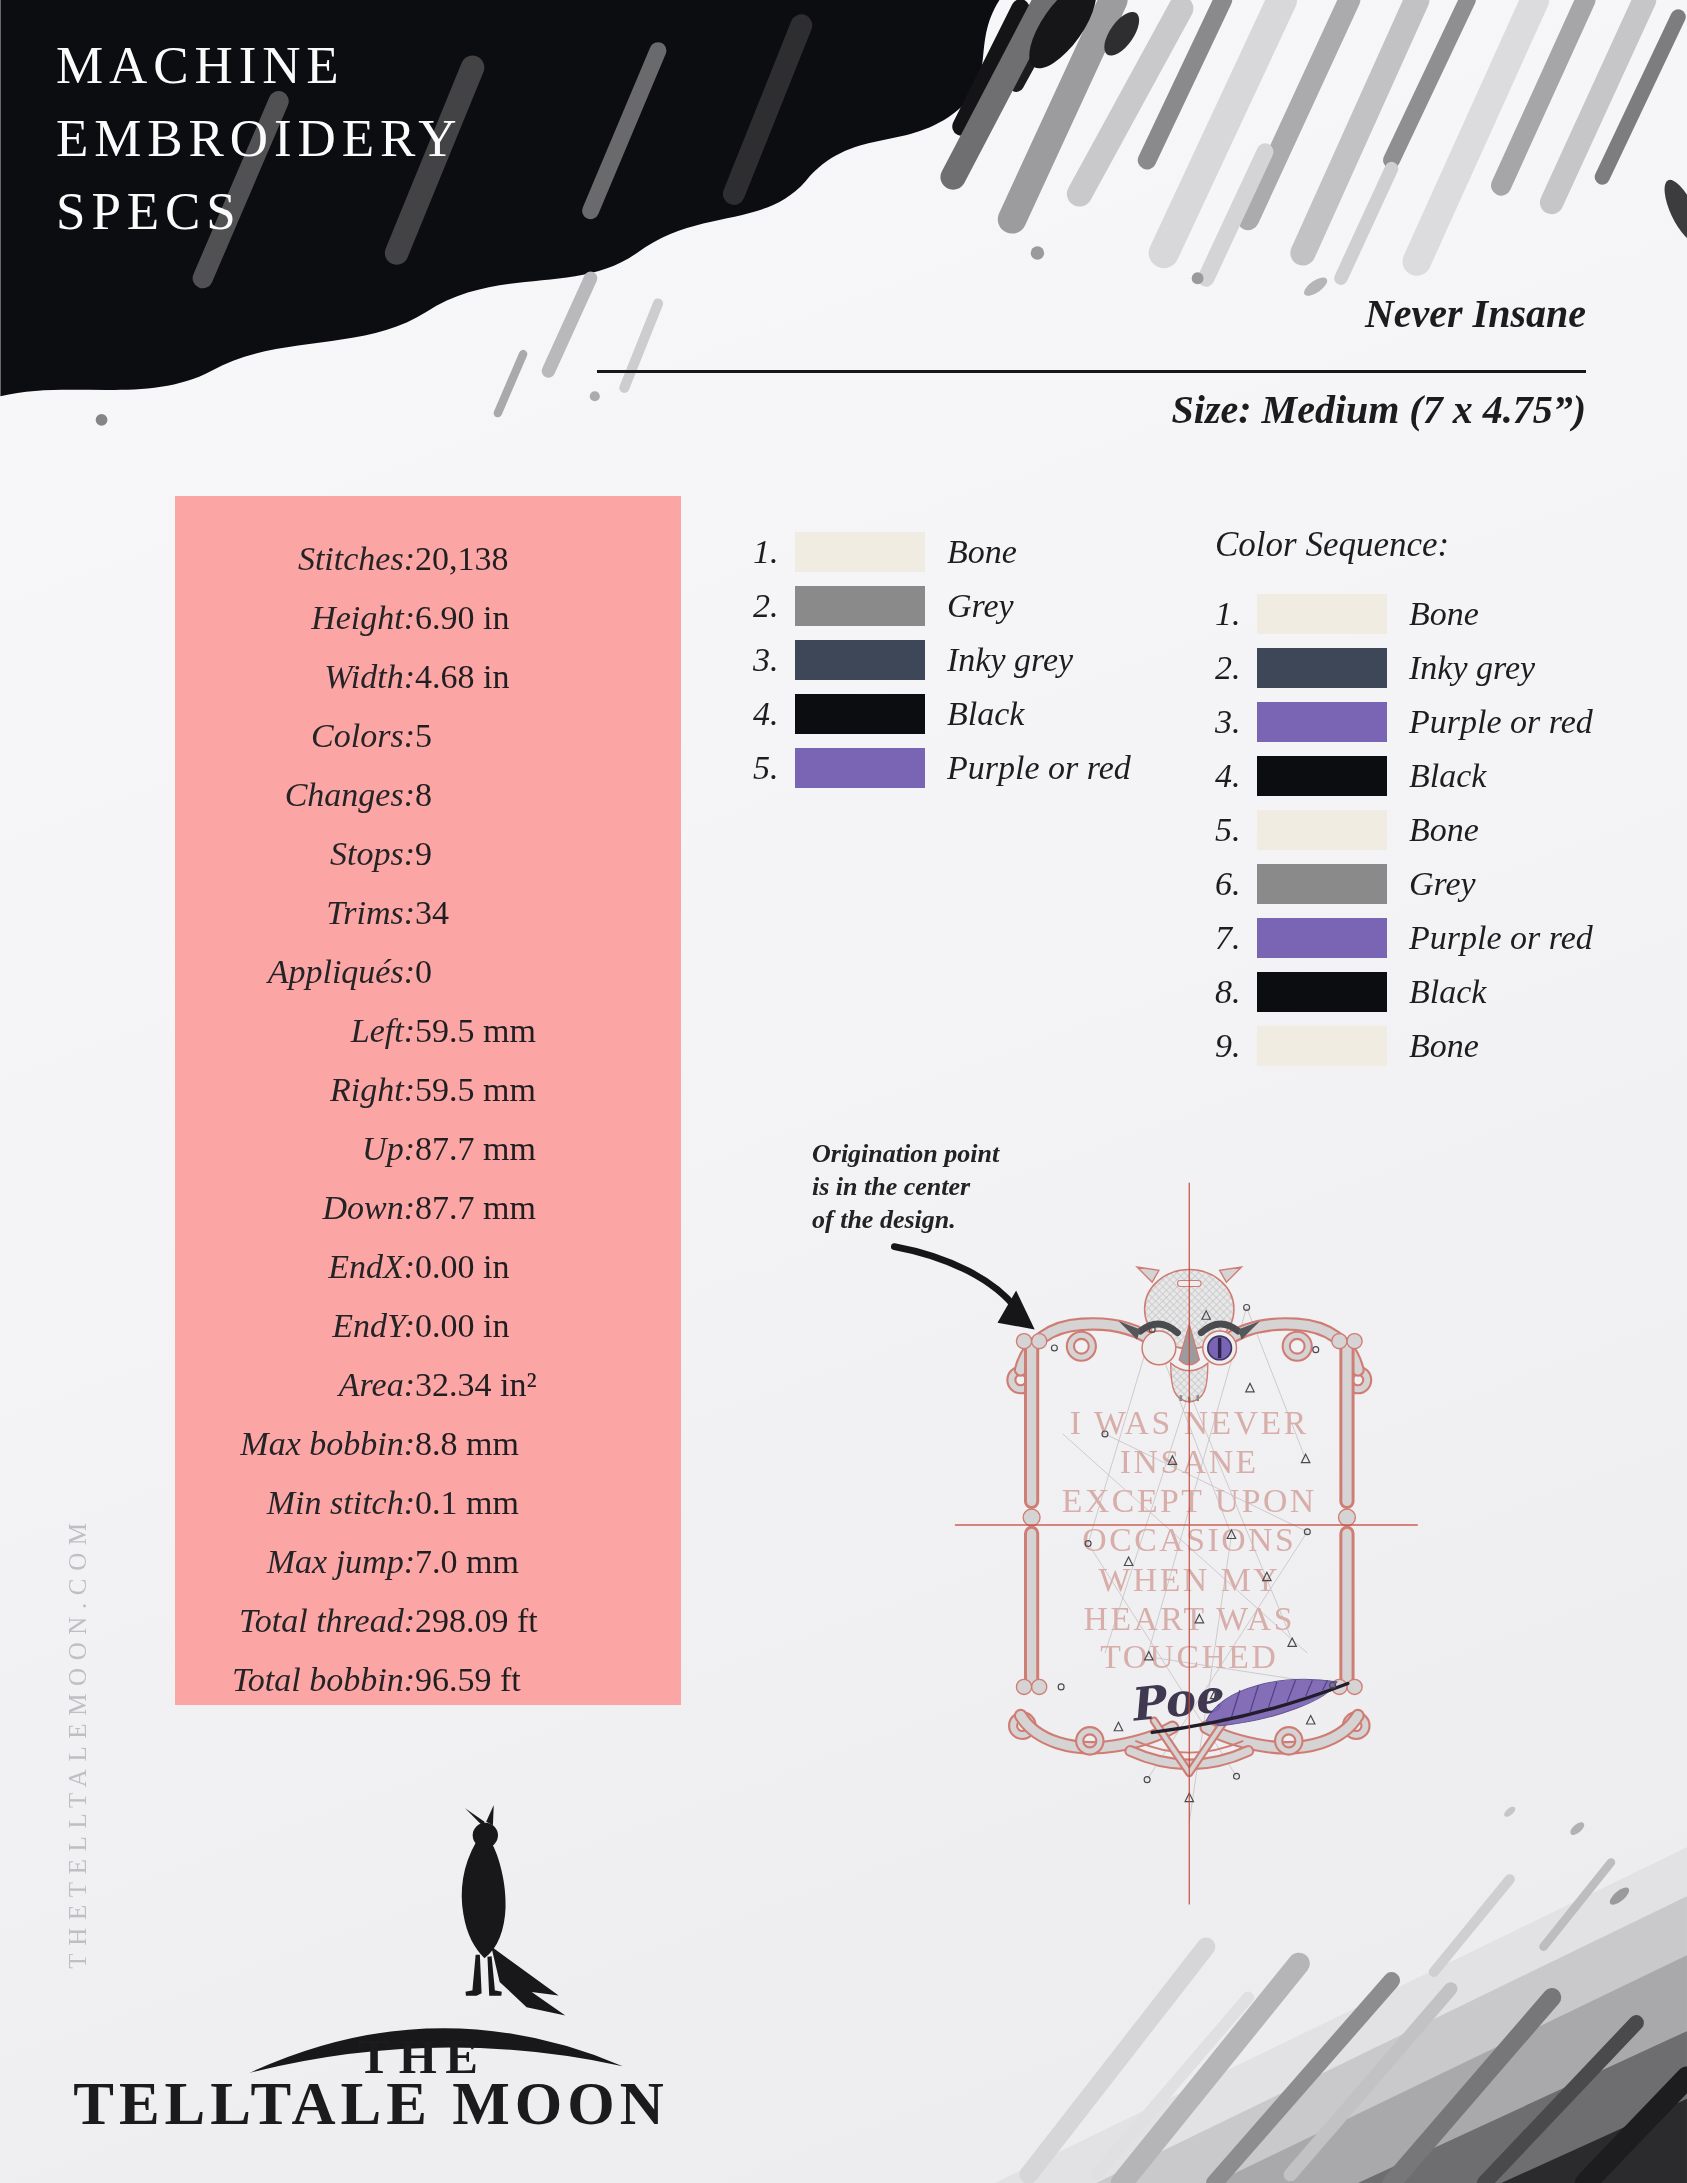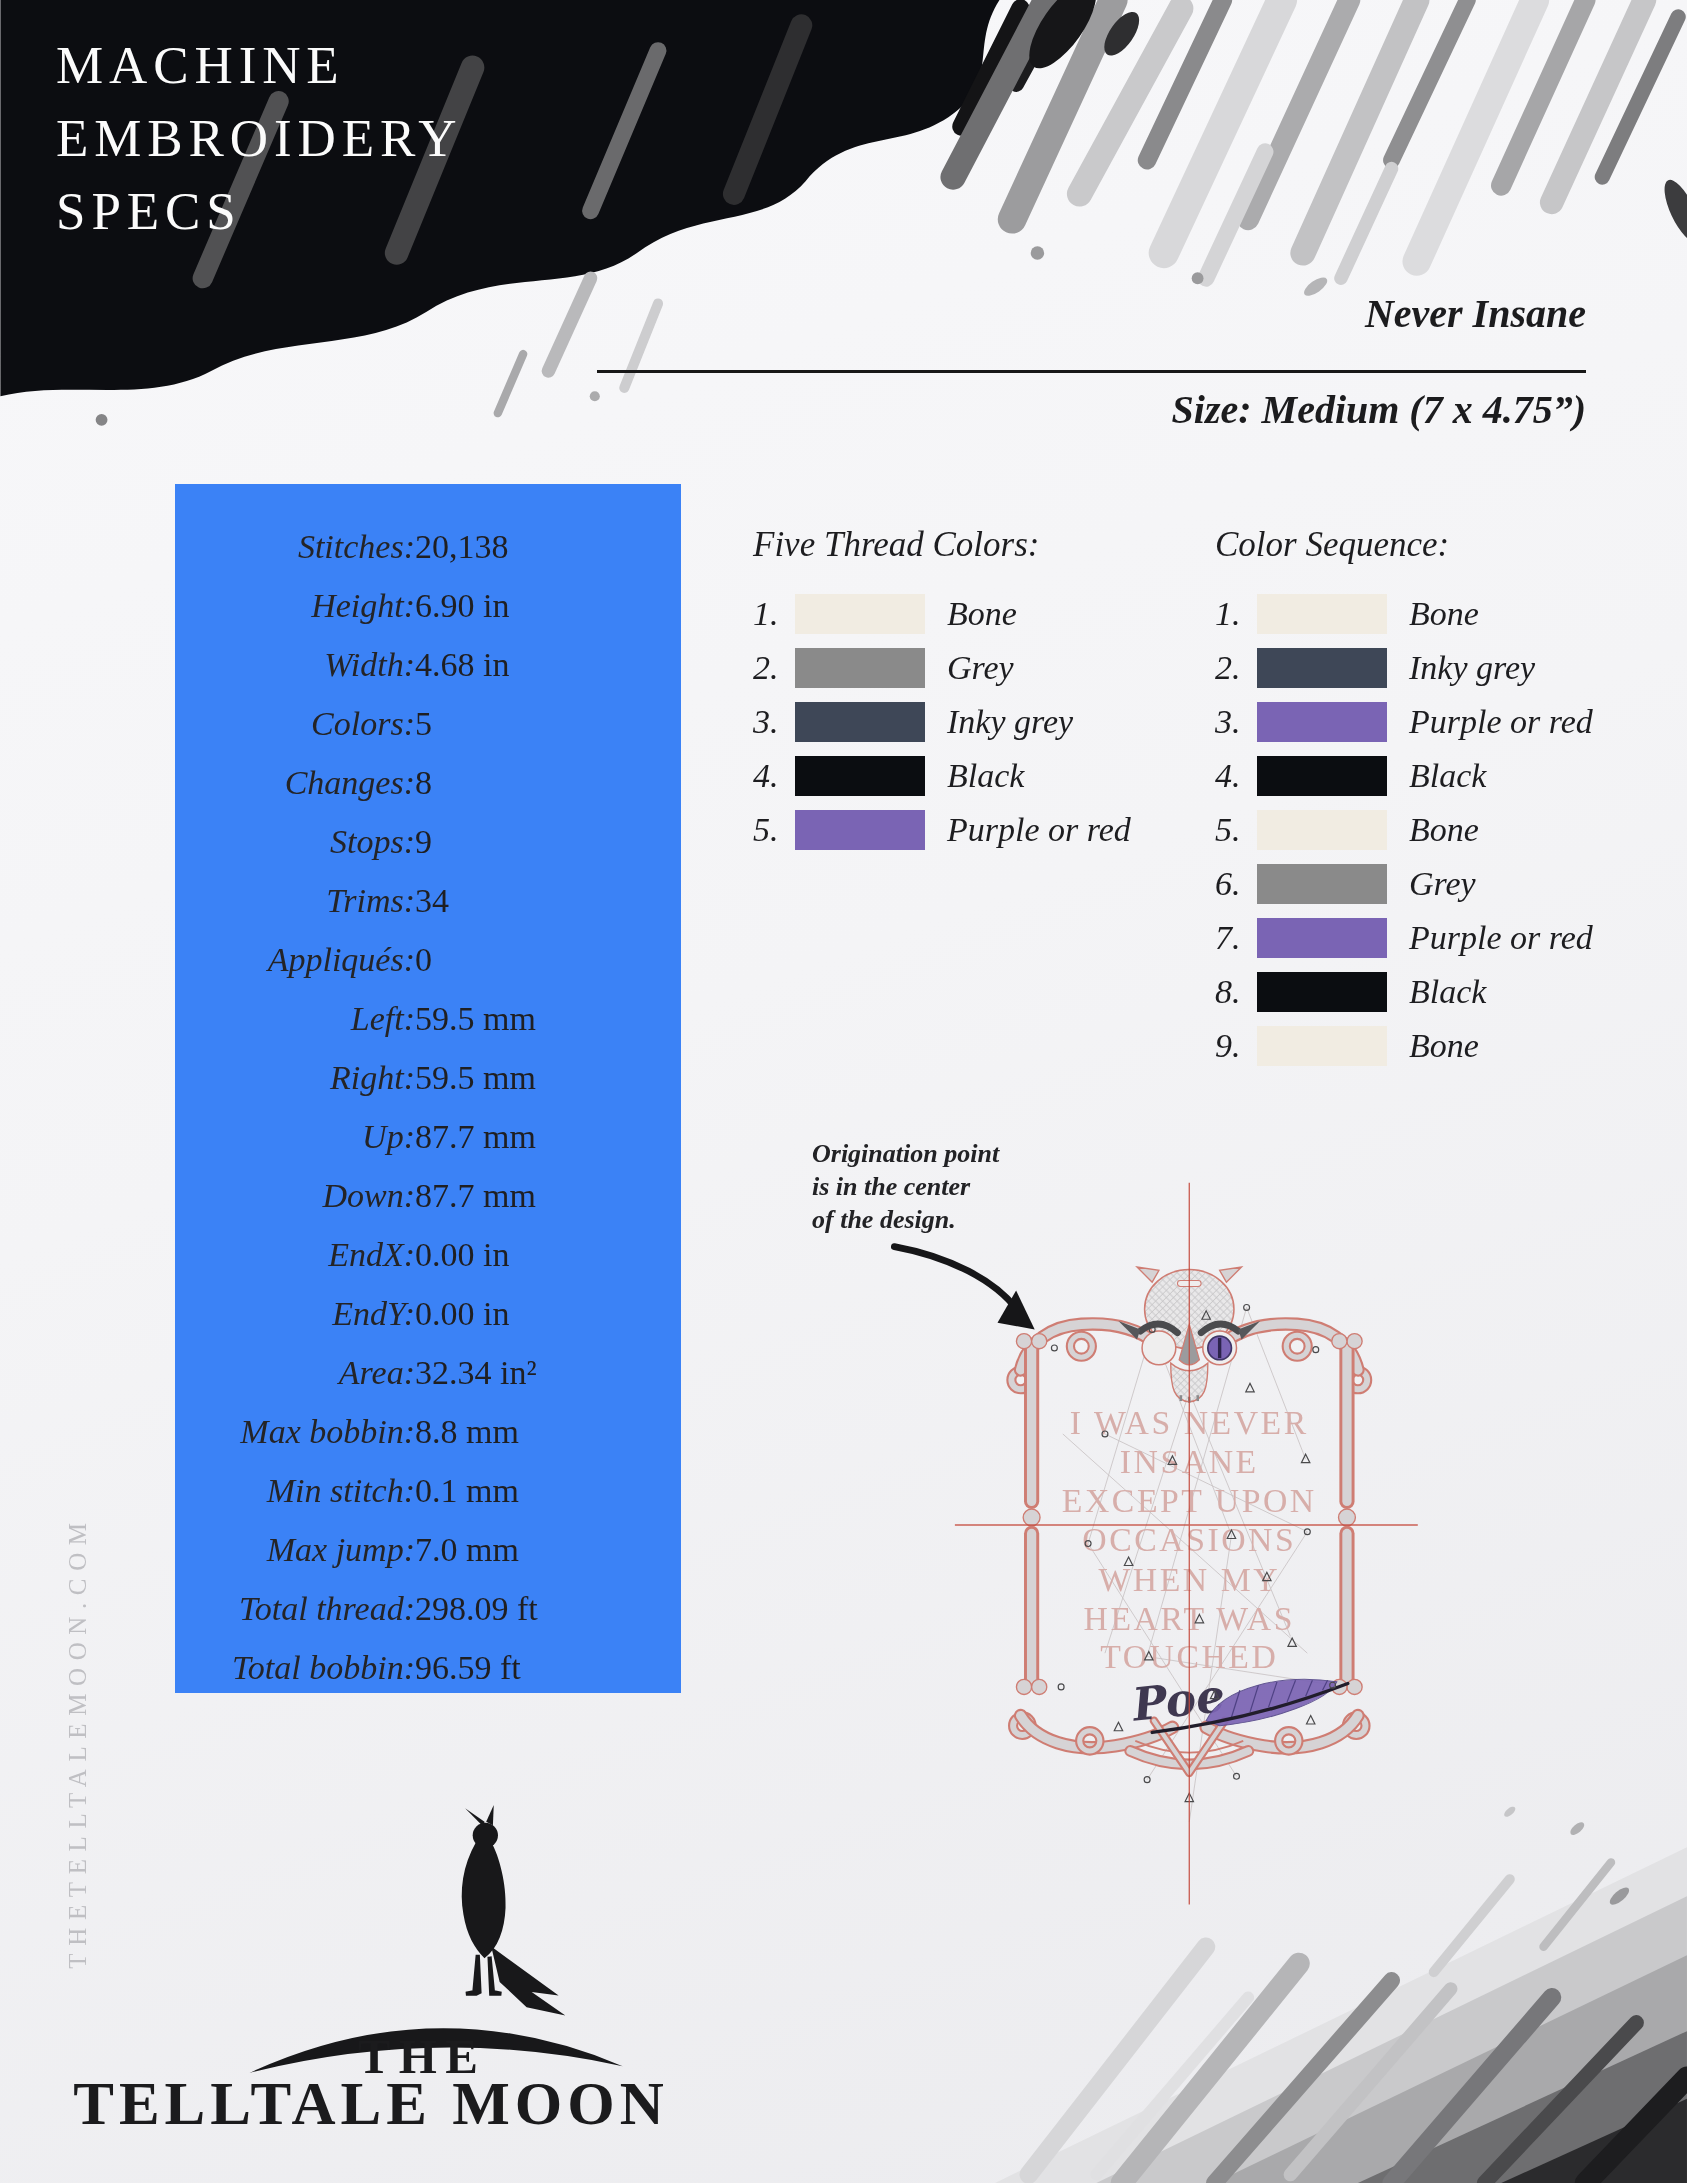--- a/index.html
+++ b/index.html
@@ -10,21 +10,21 @@
   }
   .abs{position:absolute;}
   
   .hdr-title{left:56px;top:29px;color:#fbfbfb;font-size:53px;line-height:73px;
     letter-spacing:5.9px;font-weight:normal;}
   .hdr-title div{white-space:nowrap;}
   .design-name{right:101px;top:290px;font-size:40px;font-weight:bold;font-style:italic;text-align:right;}
   .divider{left:597px;top:370px;width:989px;height:3.4px;background:#181818;}
   .size-label{right:101px;top:386px;font-size:40px;font-weight:bold;font-style:italic;text-align:right;}
   
-  .panel{left:175px;top:484px;width:506px;height:1209px;background:#3b82f6;}
+  .panel{left:175px;top:496px;width:506px;height:1209px;background:#fca5a5;}
   .spec-table{position:absolute;left:0;top:33px;width:100%;}
   .spec-row{display:flex;align-items:center;height:59px;font-size:34px;}
   .spec-label{width:240px;text-align:right;font-style:italic;color:#242427;}
   .spec-value{color:#1f1f22;}
   
   .clist{width:472px;}
   .clist-heading{font-size:35px;font-style:italic;line-height:40px;margin:0 0 22px 0;color:#1d1d20;}
   .color-row{display:flex;align-items:center;height:54px;}
   .color-num{width:42px;font-size:34px;font-style:italic;color:#1d1d20;}
   .swatch{width:130px;height:40px;}
@@ -177,21 +177,20 @@
         <div class="spec-value">298.09 ft</div>
       </div>
     <div class="spec-row">
         <div class="spec-label">Total bobbin:</div>
         <div class="spec-value">96.59 ft</div>
       </div>
   </div>
 </div>
 
 <div class="abs clist tc">
-  <div class="clist-heading">Five Thread Colors:</div>
   <div class="color-row">
       <div class="color-num">1.</div>
       <div class="swatch" style="background-color: rgb(241, 236, 226);"></div>
       <div class="color-label">Bone</div>
     </div>
   <div class="color-row">
       <div class="color-num">2.</div>
       <div class="swatch" style="background-color: rgb(138, 138, 138);"></div>
       <div class="color-label">Grey</div>
     </div>

